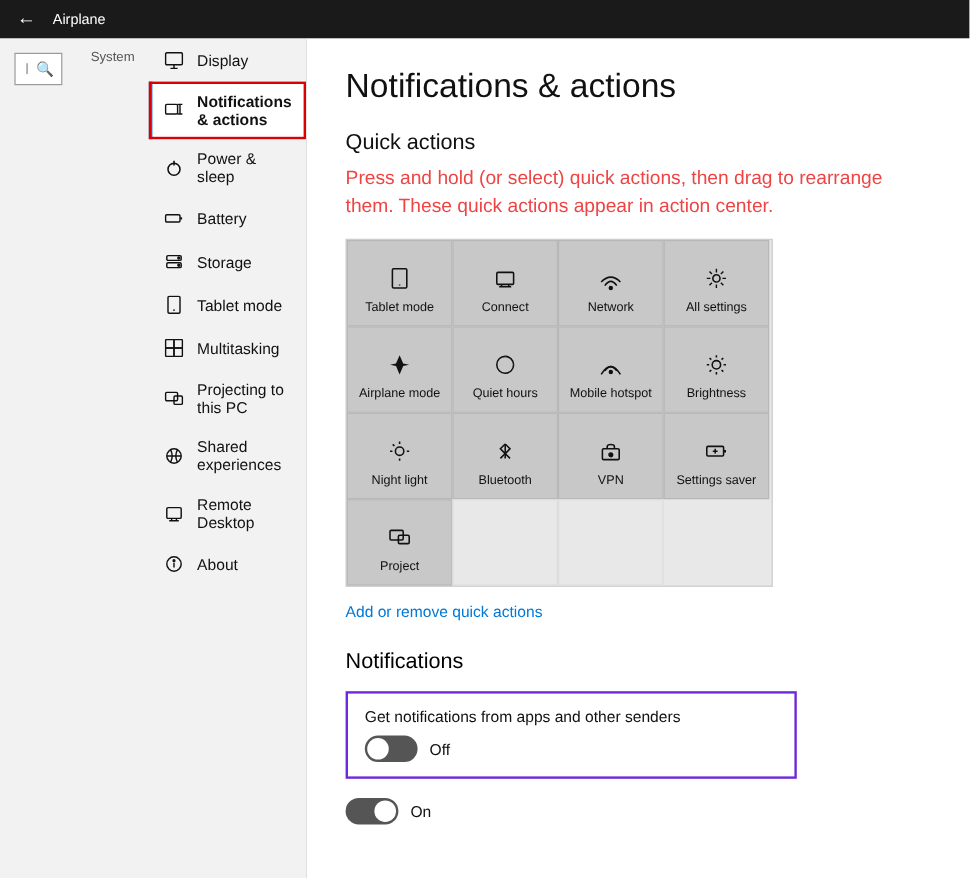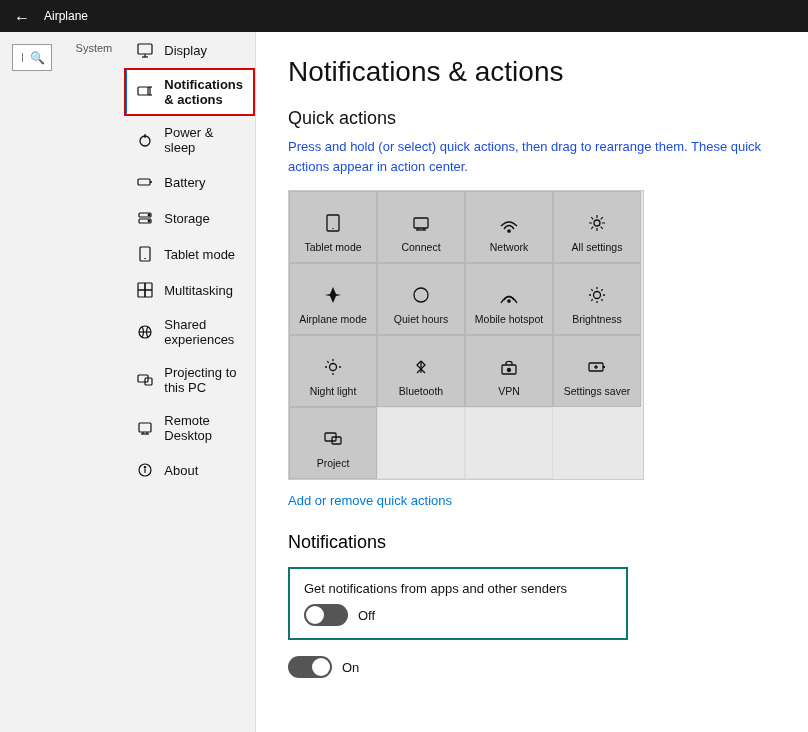--- a/index.html
+++ b/index.html
@@ -108,22 +108,22 @@
       color: #111;
       margin-bottom: 20px;
     }
     .section-title {
       font-size: 18px;
       font-weight: 400;
       color: #111;
       margin-bottom: 8px;
     }
     .section-desc {
-      font-size: 13px;
-      color: #1d4ed8;
+      font-size: 16px;
+      color: #ef4444;
       margin-bottom: 14px;
       line-height: 1.5;
     }
 
     
     .quick-actions-grid {
       display: grid;
       grid-template-columns: repeat(4, 88px);
       grid-template-rows: repeat(4, 72px);
       gap: 0;
@@ -166,24 +166,24 @@
 
     
     .notif-section-title {
       font-size: 18px;
       font-weight: 400;
       margin-bottom: 14px;
     }
 
     
     .toggle-row {
-      border: 2px solid #0f766e;
+      border: 2px solid #6d28d9;
       padding: 12px 14px;
       margin-bottom: 10px;
-      width: 340px;
+      width: 376px;
     }
     .toggle-row-label {
       font-size: 13px;
       color: #111;
       margin-bottom: 8px;
     }
     .toggle-row-inner {
       display: flex;
       align-items: center;
       gap: 10px;
@@ -319,36 +319,36 @@
               <rect x="8" y="1" width="7" height="7" rx="0.5"></rect>
               <rect x="1" y="8" width="7" height="7" rx="0.5"></rect>
               <rect x="8" y="8" width="7" height="7" rx="0.5"></rect>
             </svg>
           </span>
           <span>Multitasking</span>
         </div>
         <div class="sidebar-item">
           <span class="sidebar-icon">
             <svg width="16" height="16" viewBox="0 0 16 16" fill="none" stroke="currentColor" stroke-width="1.2">
+              <rect x="1" y="3" width="10" height="7" rx="1"></rect>
+              <rect x="8" y="6" width="7" height="7" rx="1"></rect>
+            </svg>
+          </span>
+          <span>Projecting to this PC</span>
+        </div>
+        <div class="sidebar-item">
+          <span class="sidebar-icon">
+            <svg width="16" height="16" viewBox="0 0 16 16" fill="none" stroke="currentColor" stroke-width="1.2">
               <circle cx="8" cy="8" r="6"></circle>
               <line x1="2" y1="8" x2="14" y2="8"></line>
               <path d="M5 2.5 Q8 8 5 13.5" fill="none"></path>
               <path d="M11 2.5 Q8 8 11 13.5" fill="none"></path>
             </svg>
           </span>
           <span>Shared experiences</span>
-        </div>
-        <div class="sidebar-item">
-          <span class="sidebar-icon">
-            <svg width="16" height="16" viewBox="0 0 16 16" fill="none" stroke="currentColor" stroke-width="1.2">
-              <rect x="1" y="3" width="10" height="7" rx="1"></rect>
-              <rect x="8" y="6" width="7" height="7" rx="1"></rect>
-            </svg>
-          </span>
-          <span>Projecting to this PC</span>
         </div>
         <div class="sidebar-item">
           <span class="sidebar-icon">
             <svg width="16" height="16" viewBox="0 0 16 16" fill="none" stroke="currentColor" stroke-width="1.2">
               <rect x="2" y="3" width="12" height="9" rx="1"></rect>
               <line x1="6" y1="12" x2="6" y2="14" stroke="currentColor"></line>
               <line x1="10" y1="12" x2="10" y2="14" stroke="currentColor"></line>
               <line x1="4" y1="14" x2="12" y2="14" stroke="currentColor"></line>
             </svg>
           </span>

